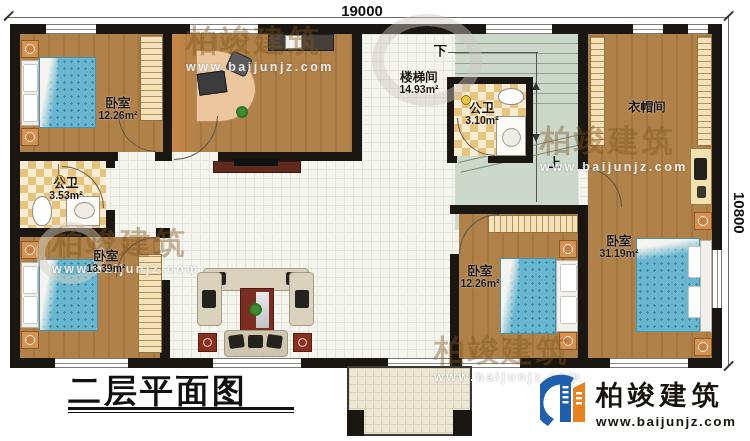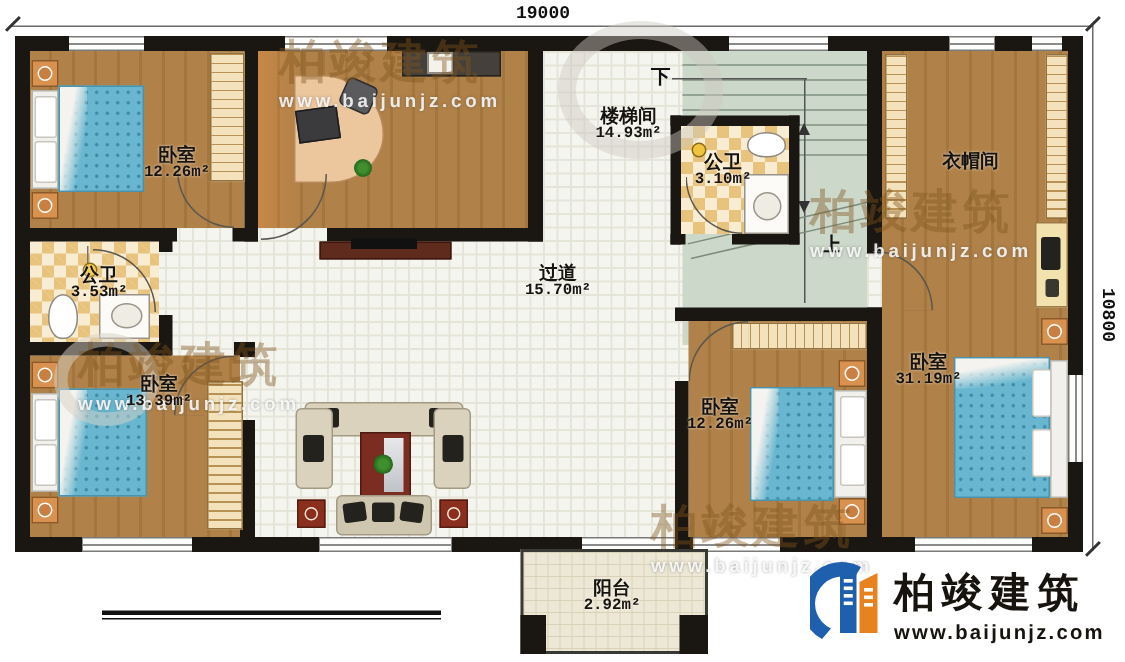--- a/index.html
+++ b/index.html
@@ -20,21 +20,21 @@
                        linear-gradient(45deg,#e8c37d 25%,transparent 25%,transparent 75%,#e8c37d 75%);
       background-position:0 0,8px 8px;background-size:16px 16px;}
   .floor-stair{position:absolute;background:#ccd8ca;}
   .treads{position:absolute;background-image:repeating-linear-gradient(180deg,transparent 0 9px,#94a492 9px 10px);}
   .floor-balcony{position:absolute;background-color:#ede8d5;
       background-image:linear-gradient(#d9d2b8 1px,transparent 1px),linear-gradient(90deg,#d9d2b8 1px,transparent 1px);
       background-size:8px 8px;border:2px solid #3a3a35;box-sizing:border-box;}
   .rlabel{position:absolute;text-align:center;color:#17130e;font-weight:bold;
           text-shadow:0 0 2px rgba(255,255,255,.75);line-height:1.12;}
   .rname{font-size:12.5px;}
-  .rarea{font-size:10.5px;font-family:Liberation Mono, monospace;}
+  .rarea{font-size:10.5px;}
   .wardrobe{position:absolute;background:#f3e2bb;border:1px solid #93713c;box-sizing:border-box;}
   .rung-h{background-image:repeating-linear-gradient(0deg,transparent 0 5px,#b79254 5px 6px);}
   .rung-v{background-image:repeating-linear-gradient(90deg,transparent 0 5px,#b79254 5px 6px);}
   .mattress{position:absolute;background-color:#68b6d0;border:1px solid #4a93ad;box-sizing:border-box;
       background-image:radial-gradient(#3f8aa5 1px,transparent 1.4px);background-size:7px 7px;}
   .bedhead{position:absolute;background:#f1f0ec;border:1px solid #b5b2aa;box-sizing:border-box;}
   .pillow{position:absolute;background:#ffffff;border:1px solid #c9c6bd;border-radius:2px;}
   .fold{position:absolute;background:linear-gradient(100deg,#f4f3ef 35%,rgba(244,243,239,0) 75%);}
   .stand{position:absolute;background:#d8914e;border:1px solid #8a5a2b;box-sizing:border-box;}
   .stand i{position:absolute;left:3px;top:3px;right:3px;bottom:3px;border:1.5px solid #fff;border-radius:50%;background:#c87f41;}
@@ -43,21 +43,21 @@
   .redtab{position:absolute;background:#8a2f1d;border:1px solid #551d12;box-sizing:border-box;}
   .redtab i{position:absolute;left:4px;top:4px;right:4px;bottom:4px;border:1px solid #f3e9d8;border-radius:50%;}
   .arc{position:absolute;border:0 solid #5a574f;box-sizing:border-box;}
   .wm{position:absolute;text-align:left;pointer-events:none;}
   .wm-brand{font-size:31px;font-weight:bold;letter-spacing:3px;color:rgba(128,86,30,.42);white-space:nowrap;}
   .wm-url{font-size:12.5px;font-weight:bold;letter-spacing:2.5px;color:rgba(255,255,255,.85);
           text-shadow:0 0 2px rgba(90,90,90,.55);margin-top:-2px;white-space:nowrap;}
   .ring{position:absolute;border-radius:50%;}
   .dim-line{position:absolute;background:#6a6a6a;}
   .tick{position:absolute;width:13px;height:1.6px;background:#333;transform:rotate(-45deg);}
-  .dim-text{position:absolute;font-size:12px;font-weight:bold;color:#111;font-family:Liberation Mono, monospace;}
+  .dim-text{position:absolute;font-size:15px;font-weight:bold;color:#111;}
   .stairtxt{position:absolute;font-size:13px;font-weight:bold;color:#111;}
   .tri{position:absolute;width:0;height:0;}
   .title-block{position:absolute;color:#111;}
   .logo{position:absolute;display:flex;align-items:center;}
   .logo-name{font-size:27px;font-weight:bold;color:#17130e;letter-spacing:5px;white-space:nowrap;}
   .logo-url{font-size:13.5px;font-weight:bold;color:#17130e;letter-spacing:1.5px;white-space:nowrap;margin-top:1px;}
   .toilet{position:absolute;background:#fff;border:1px solid #8e8a80;border-radius:50% 50% 46% 46%;}
   .sinkbox{position:absolute;background:#fcfbf7;border:1px solid #99948a;box-sizing:border-box;}
   .basin{position:absolute;background:#efece4;border:1px solid #9a958b;border-radius:50%;}
 </style>
@@ -279,41 +279,34 @@
     <div class="rname">公卫</div>
     <div class="rarea">3.10m²</div>
   </div>
   <div class="rlabel" style="left:615px;top:100px;width:64px;">
     <div class="rname">衣帽间</div>
   </div>
   <div class="rlabel" style="left:38px;top:176px;width:56px;">
     <div class="rname">公卫</div>
     <div class="rarea">3.53m²</div>
   </div>
-  <div class="rlabel" style="left:342px;top:175px;width:60px;">
-    <div class="rname">过道</div>
-    <div class="rarea">15.70m²</div>
-  </div>
   <div class="rlabel" style="left:76px;top:249px;width:60px;">
     <div class="rname">卧室</div>
     <div class="rarea">13.39m²</div>
   </div>
   <div class="rlabel" style="left:450px;top:264px;width:60px;">
     <div class="rname">卧室</div>
     <div class="rarea">12.26m²</div>
   </div>
   <div class="rlabel" style="left:588px;top:234px;width:62px;">
     <div class="rname">卧室</div>
     <div class="rarea">31.19m²</div>
   </div>
-  <div class="rlabel" style="left:378px;top:385px;width:60px;">
-    <div class="rname">阳台</div>
-    <div class="rarea">2.92m²</div>
-  </div>
-
+
+  <div class="title-block" style="left:68px;top:369px;font-size:33px;font-weight:bold;letter-spacing:3px;">二层平面图</div>
   <div class="abs" style="left:68px;top:407px;width:226px;height:3px;background:#111;"></div>
   <div class="abs" style="left:68px;top:412px;width:226px;height:1px;background:#111;"></div>
 
   <div class="logo" style="left:540px;top:372px;">
     <svg width="50" height="62" viewBox="0 0 50 62">
       <path d="M8 54 A25 25 0 0 1 34 6 L29 14 A17 17 0 0 0 14 47 Z" fill="#1e5fae"></path>
       <rect x="20" y="10" width="11" height="40" fill="#1e5fae"></rect>
       <rect x="22.5" y="14" width="6" height="2.4" fill="#fff"></rect>
       <rect x="22.5" y="19" width="6" height="2.4" fill="#fff"></rect>
       <rect x="22.5" y="24" width="6" height="2.4" fill="#fff"></rect>

